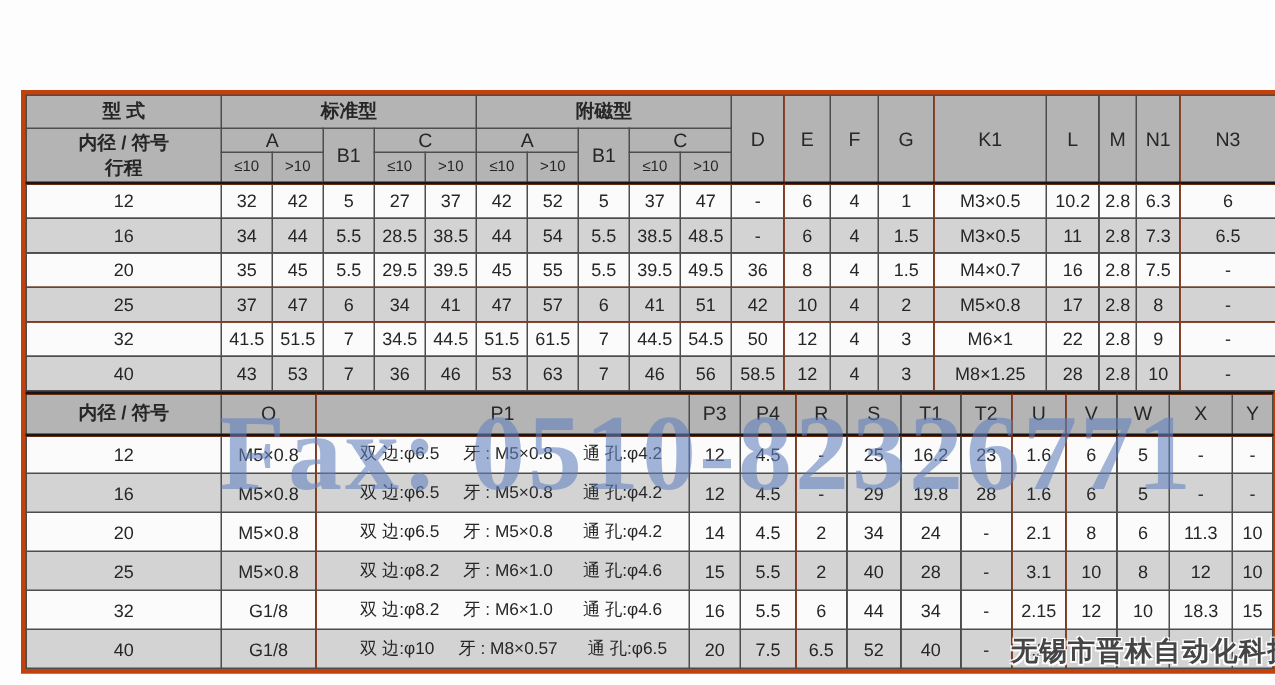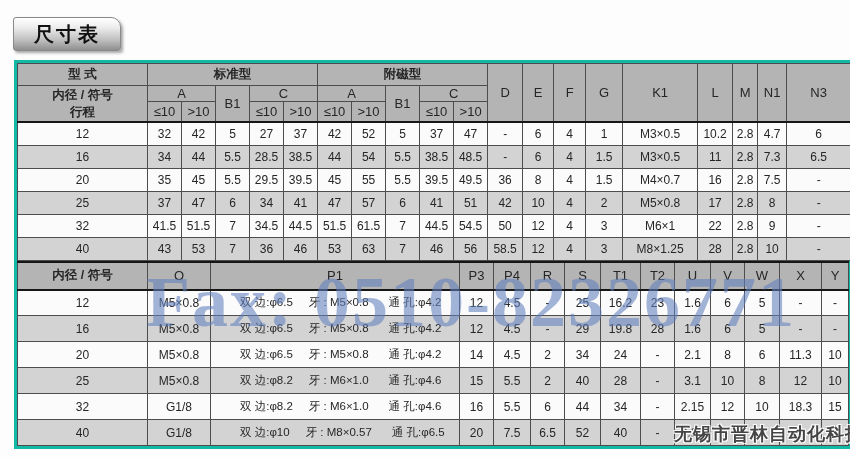--- a/index.html
+++ b/index.html
@@ -10,27 +10,27 @@
   .title-tab{
     position:absolute;left:13px;top:17px;width:106px;height:32px;
     background:linear-gradient(180deg,#ffffff 0%,#ececec 30%,#bdbdbd 70%,#8f8f8f 100%);
     border:1px solid #8a8a8a;border-radius:3px 10px 3px 3px;
     box-shadow:inset 0 1px 0 #ffffff,2px 2px 3px rgba(0,0,0,0.35);
     display:flex;align-items:center;justify-content:center;
   }
   .title-tab span{font-size:20px;font-weight:bold;color:#111;letter-spacing:2px;}
 
   
-  .tables{position:absolute;left:14px;top:60px;width:831px;border:3px solid #14b8a6;background:#c2410c;}
+  .tables{position:absolute;left:14px;top:60px;width:831px;border:3px solid #c2410c;background:#c2410c;}
   table{border-collapse:collapse;table-layout:fixed;width:100%;}
   th,td{border:1px solid #4d4d4d;text-align:center;vertical-align:middle;padding:0;
         font-size:12px;color:#262626;overflow:hidden;white-space:nowrap;}
   thead th{background:#b4b4b4;font-weight:normal;font-size:13px;}
   th.cn{font-weight:bold;font-size:12.5px;}
-  .small{font-size:13px;}
+  .small{font-size:10px;}
   .bore-h div{line-height:17px;}
   .t1 thead tr:nth-child(1) th{height:21px;}
   .t1 thead tr:nth-child(3) th{height:19px;}
   .t1 tbody tr{height:23px;}
   .t1 thead tr:last-child th,.t1 thead th[rowspan="3"],.t1 thead th[rowspan="2"]{border-bottom:2px solid #161616;}
   .t2 thead th{height:26px;border-top:2px solid #161616;border-bottom:2px solid #161616;}
   .t2 tbody tr{height:26px;}
   tbody tr.alt td{background:#d3d3d3;}
   tbody tr td{background:#fbfbfb;}
   td.p1{text-align:left;}
@@ -49,23 +49,20 @@
   .wm-co{position:absolute;left:674px;top:422px;z-index:6;pointer-events:none;
          font-size:18px;font-weight:bold;letter-spacing:1px;color:#454545;white-space:nowrap;
          text-shadow:-1px -1px 0 rgba(255,255,255,.95),1px -1px 0 rgba(255,255,255,.95),
                      -1px 1px 0 rgba(255,255,255,.95),1px 1px 0 rgba(255,255,255,.95);}
 </style>
 </head>
 <body>
 
 <div class="page">
 
-  <div class="title-tab">
-    <span>尺寸表</span>
-  </div>
 
   <div class="tables">
 
     <table class="t1">
       <colgroup>
         <col style="width:130px">
         <col style="width:34px">
           <col style="width:34px">
           <col style="width:34px">
           <col style="width:34px">
@@ -136,21 +133,21 @@
             <td>5</td>
             <td>37</td>
             <td>47</td>
             <td>-</td>
             <td>6</td>
             <td>4</td>
             <td>1</td>
             <td>M3×0.5</td>
             <td>10.2</td>
             <td>2.8</td>
-            <td>4.7</td>
+            <td>6.3</td>
             <td>6</td>
           </tr>
           <tr class="alt">
             <td>16</td>
             <td>34</td>
             <td>44</td>
             <td>5.5</td>
             <td>28.5</td>
             <td>38.5</td>
             <td>44</td>

